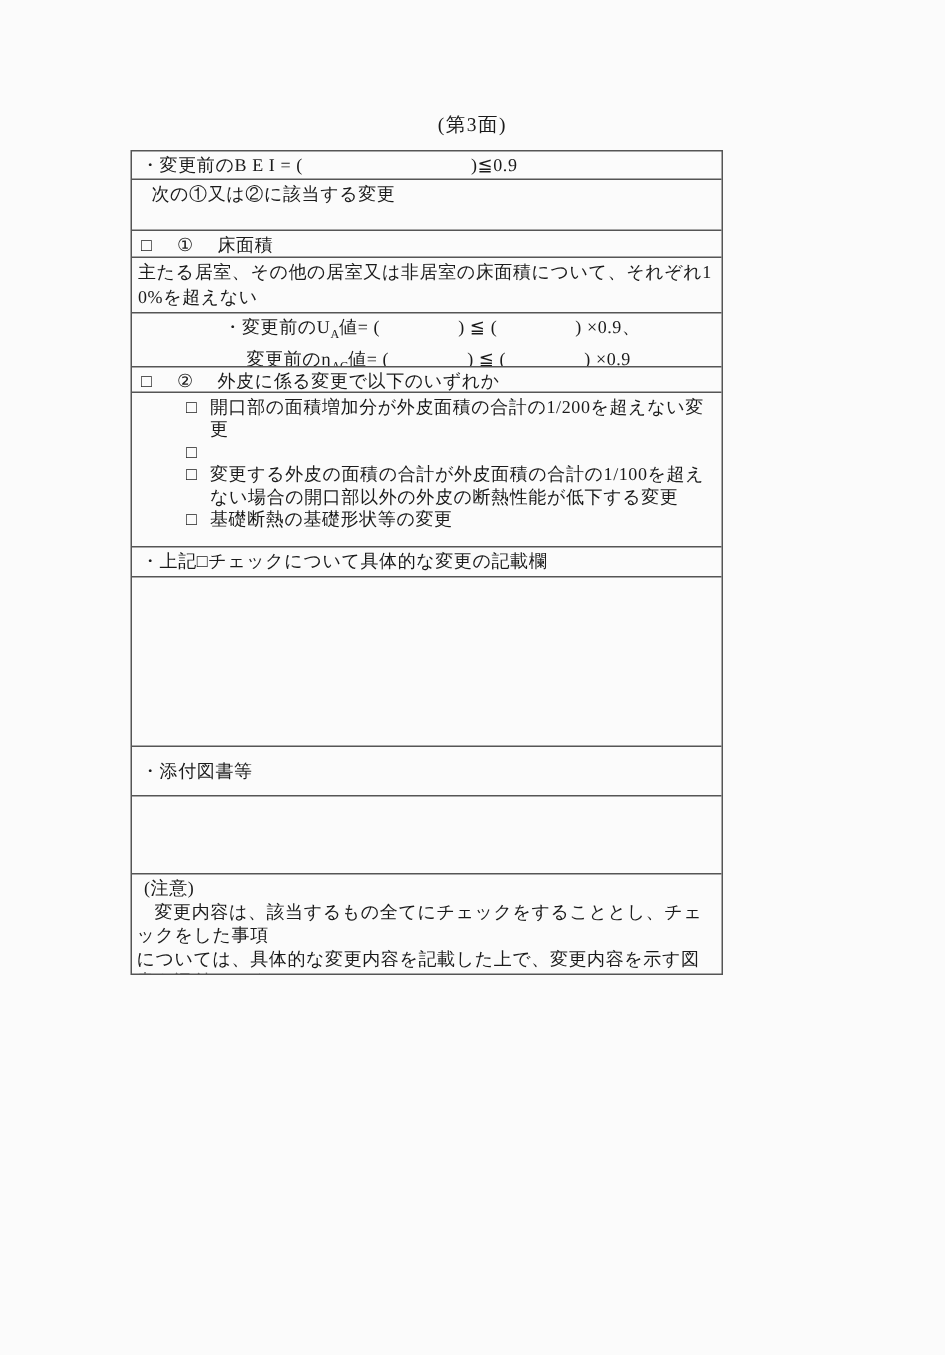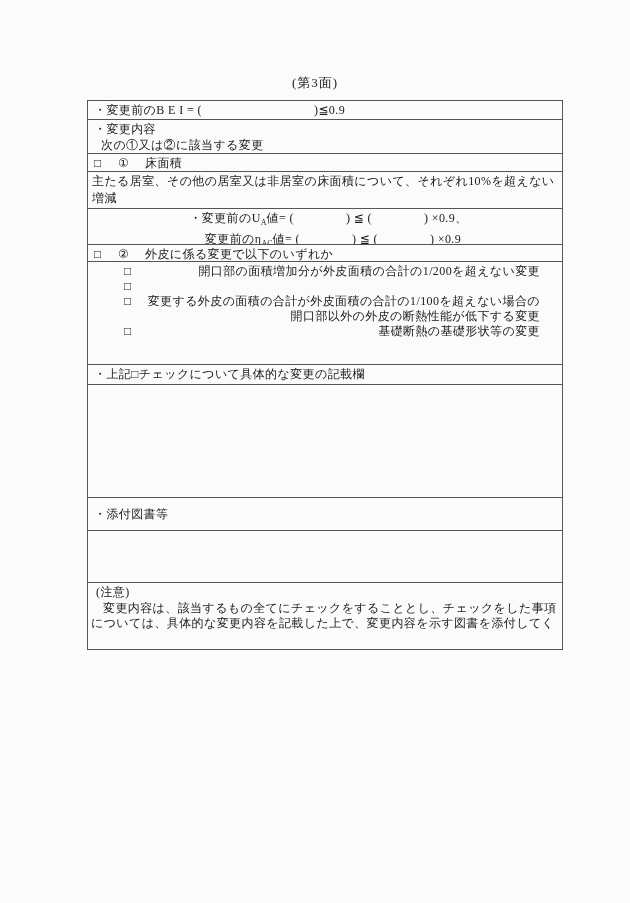--- a/index.html
+++ b/index.html
@@ -19,21 +19,21 @@
   }
   .section-header{
     margin:9px 0 0 88px;
     font-size:12.5px;
     letter-spacing:0.4px;
     white-space:nowrap;
   }
   .section-header .hdr-gap{display:inline-block;width:14px;}
   .form-table{
     margin:8px 0 0 87px;
-    width:476px;
+    width:395px;
     border:1px solid #555;
     box-sizing:border-box;
     background:transparent;
   }
   .row{
     border-top:1px solid #555;
     box-sizing:border-box;
     padding:1px 6px;
     line-height:16px;
     letter-spacing:0.4px;
@@ -55,21 +55,21 @@
   .r-blank2{height:52px;}
   .r-notes{height:67px;line-height:15.5px;padding-top:2px;padding-left:3px;padding-right:3px;}
   .r-notes .n-head{padding-left:5px;}
   .r-notes .n-line1{text-indent:12px;}
   .r-notes .n-wrap{word-break:break-all;}
   .chk-row{display:flex;}
   .chk-row .cb{width:24px;flex:none;}
   .chk-row .num{width:27px;flex:none;}
   .opt{display:flex;}
   .opt .cb{width:16px;margin-left:30px;flex:none;}
-  .opt .txt{width:400px;word-break:break-all;text-align:right;}
+  .opt .txt{width:400px;word-break:break-all;}
   .gap{display:inline-block;height:1px;}
   .gap-bei{width:112px;}
   .gap-ua{width:52px;}
   sub.svar{font-size:8px;letter-spacing:0;}
   .blank-field{width:100%;height:100%;}
 </style>
 </head>
 <body>
 
 <div>
@@ -77,21 +77,20 @@
   <div class="page-title">(第3面)</div>
 
 
   <div class="form-table">
 
     <div class="row r-bei">
       <span>・変更前のB E I = (</span><span class="gap gap-bei"></span><span>)≦0.9</span>
     </div>
 
     <div class="row r-change">
-      <div>・変更内容</div>
       <div class="indent1">次の①又は②に該当する変更</div>
     </div>
 
     <div class="row r-item1 chk-row">
       <span class="cb">□</span>
       <span class="num">①</span>
       <span>床面積</span>
     </div>
 
     <div class="row r-floor">

